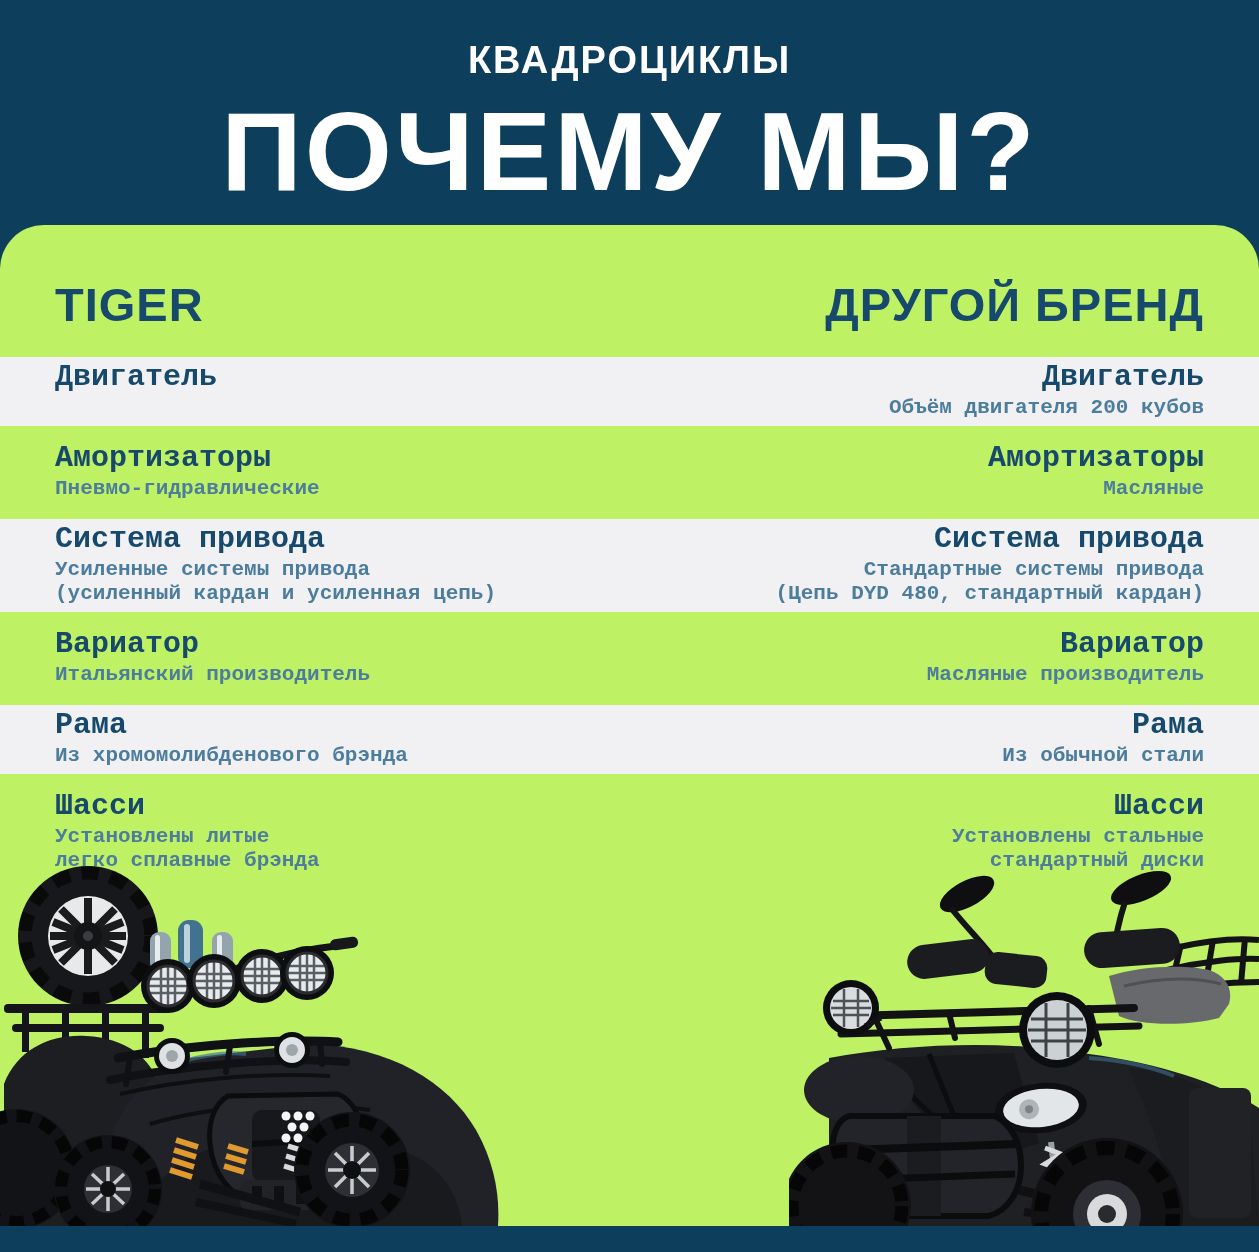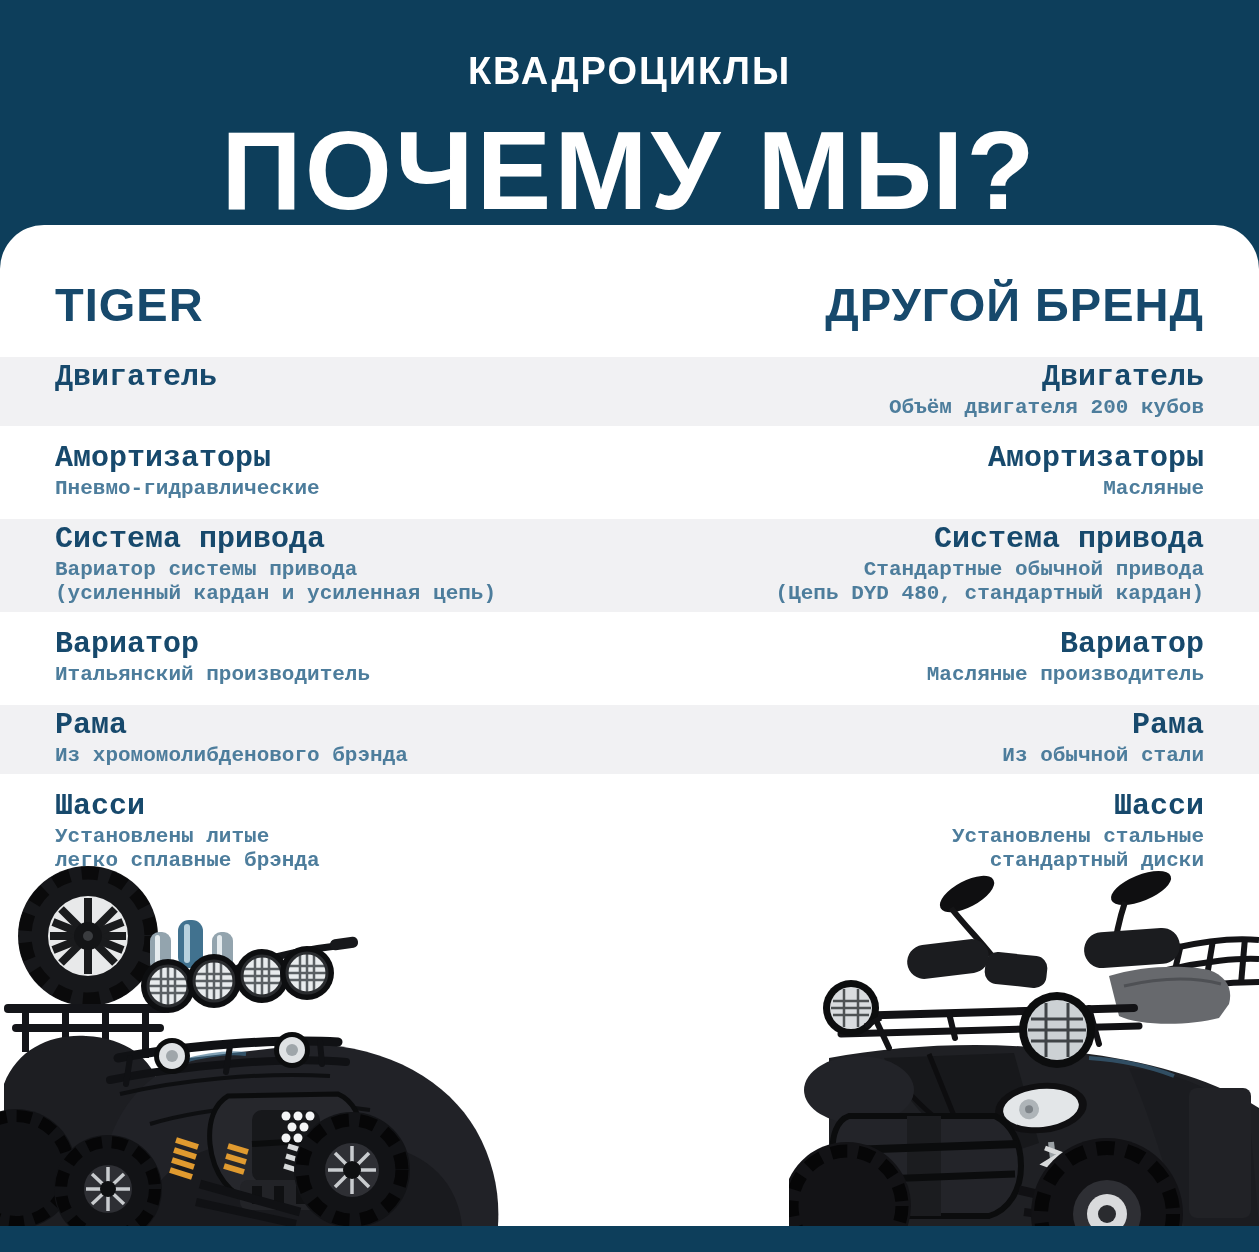--- a/index.html
+++ b/index.html
@@ -3,31 +3,31 @@
 <meta charset="utf-8">
 <style>
   html,body{margin:0;padding:0;}
   body{
     width:1259px;height:1252px;overflow:hidden;position:relative;
     background:#0d3e5b;
     font-family:"Liberation Sans", sans-serif;
   }
   .poster{position:absolute;inset:0;}
   
-  .header{position:absolute;top:16px;left:0;width:100%;text-align:center;}
+  .header{position:absolute;top:5px;left:0;width:100%;text-align:center;}
   .kicker{
     margin-top:34px;color:#ffffff;font-size:38px;font-weight:700;letter-spacing:2px;
   }
   .title{
-    margin:22px 0 0 0;color:#ffffff;font-size:112px;font-weight:800;letter-spacing:3px;line-height:1.0;
+    margin:14px 0 0 0;color:#ffffff;font-size:112px;font-weight:800;letter-spacing:3px;line-height:1.0;
   }
   
   .card{
     position:absolute;top:225px;left:0;width:1259px;height:1027px;
-    background:#ffffff;border-radius:44px 44px 0 0;overflow:hidden;
+    background:#bef264;border-radius:44px 44px 0 0;overflow:hidden;
   }
   .brands{display:flex;justify-content:space-between;align-items:flex-end;padding:56px 55px 0 55px;}
   .brand{color:#17496c;font-size:47px;font-weight:800;letter-spacing:1px;line-height:48px;}
   
   .rows{margin-top:28px;font-family:Liberation Mono, monospace;}
   .comparison-row{
     display:flex;justify-content:space-between;align-items:flex-start;
     padding:4px 55px 6px 55px;margin:12px 0;
   }
   .comparison-row:nth-child(odd){background:#f1f1f3;}
@@ -84,28 +84,28 @@
       <div class="feature-detail">
               <div>Масляные</div>
             </div>
     </div>
   </div>
 
   <div class="comparison-row">
     <div class="cell left">
       <div class="feature-name">Система привода</div>
       <div class="feature-detail">
-              <div>Вариатор системы привода</div>
+              <div>Усиленные системы привода</div>
               <div>(усиленный кардан и усиленная цепь)</div>
             </div>
     </div>
     <div class="cell right">
       <div class="feature-name">Система привода</div>
       <div class="feature-detail">
-              <div>Стандартные обычной привода</div>
+              <div>Стандартные системы привода</div>
               <div>(Цепь DYD 480, стандартный кардан)</div>
             </div>
     </div>
   </div>
 
   <div class="comparison-row">
     <div class="cell left">
       <div class="feature-name">Вариатор</div>
       <div class="feature-detail">
               <div>Итальянский производитель</div>

